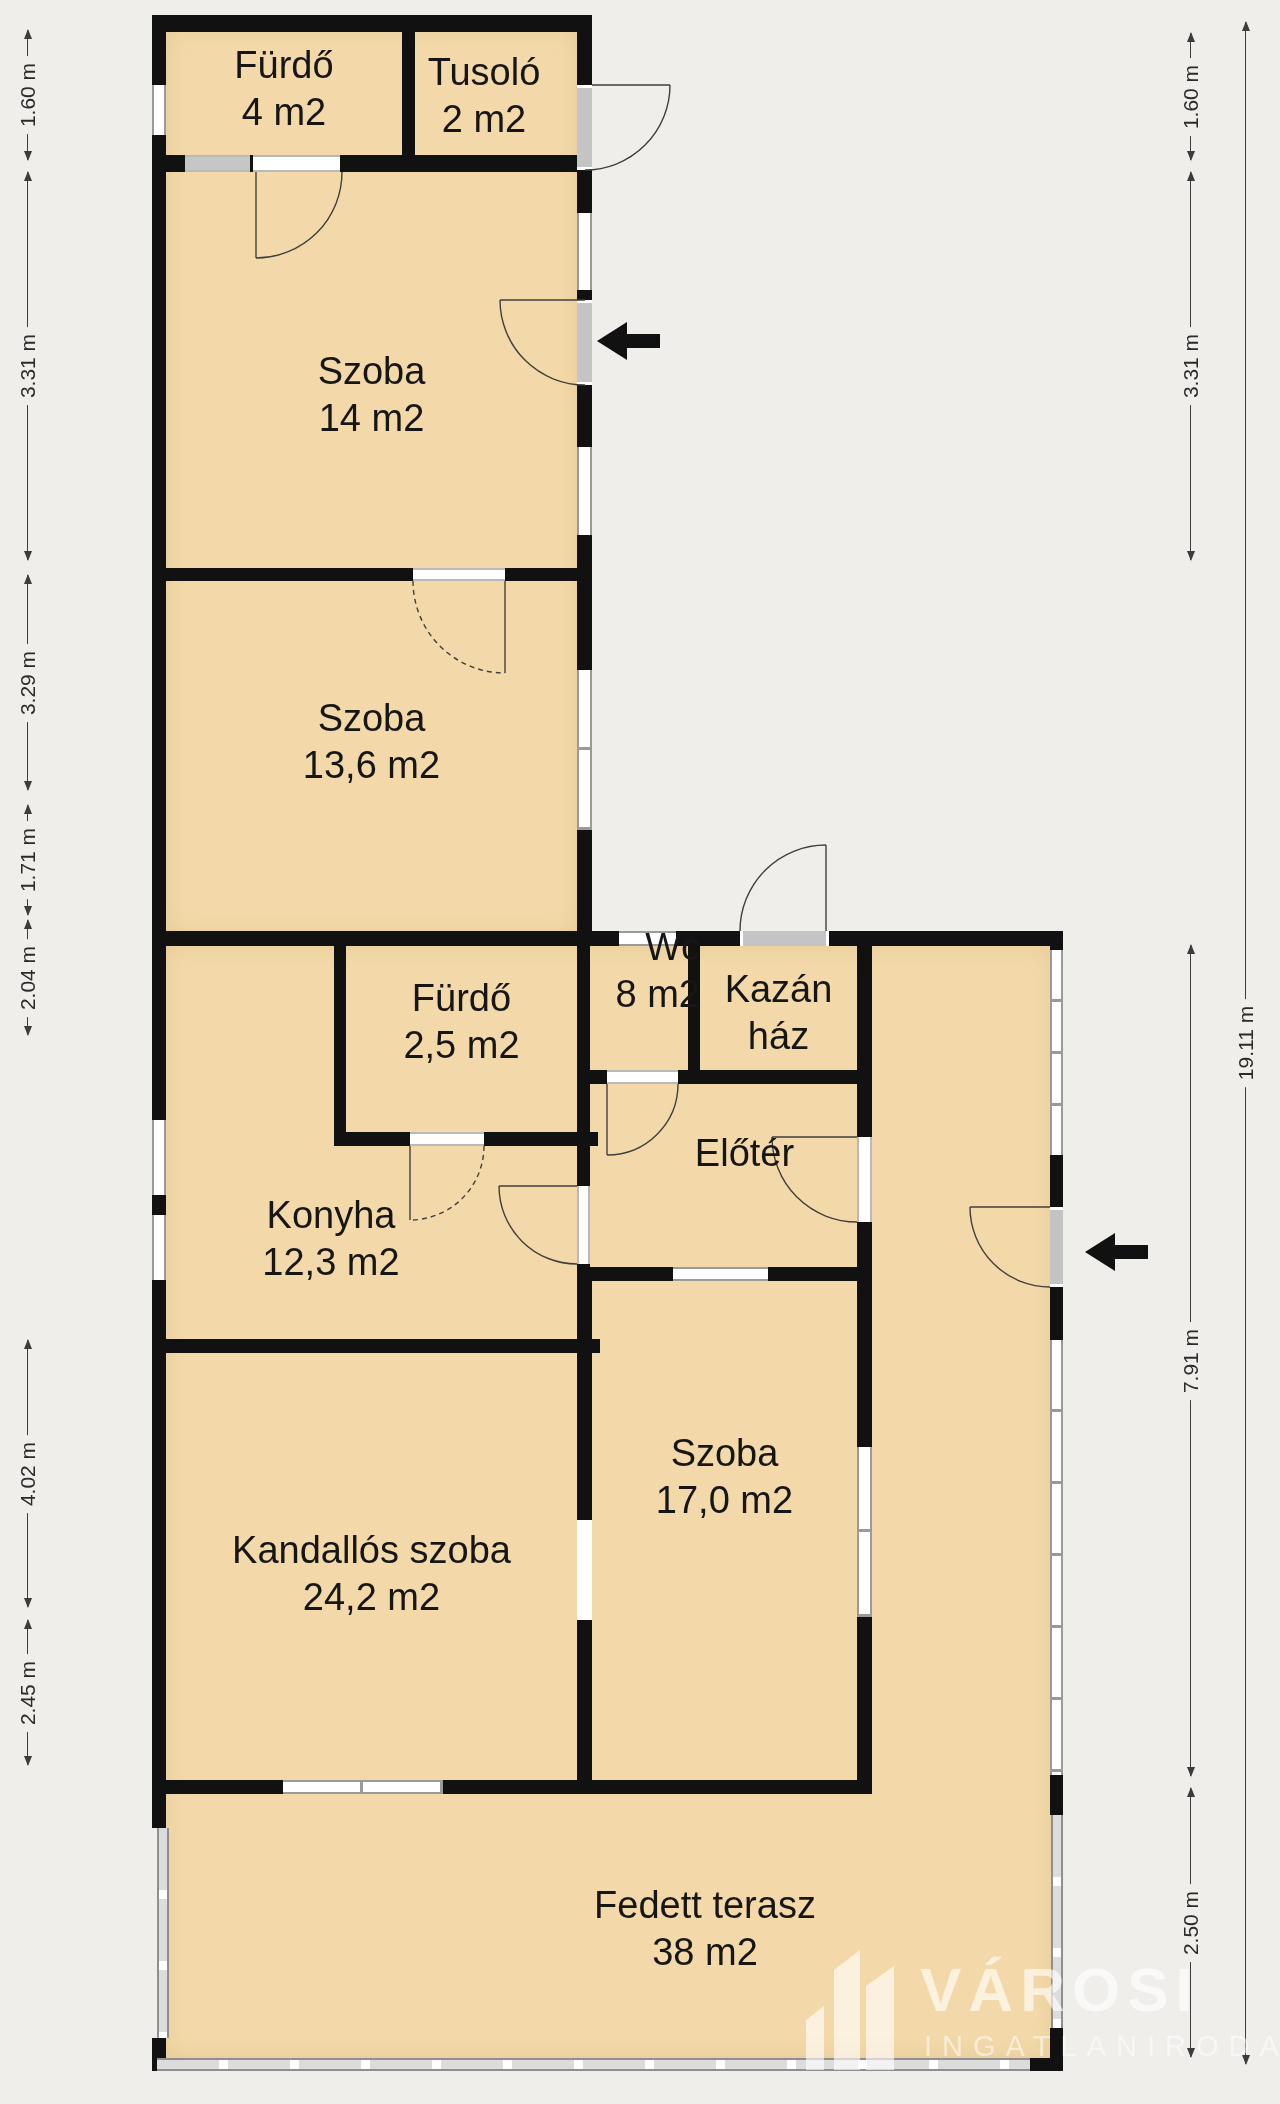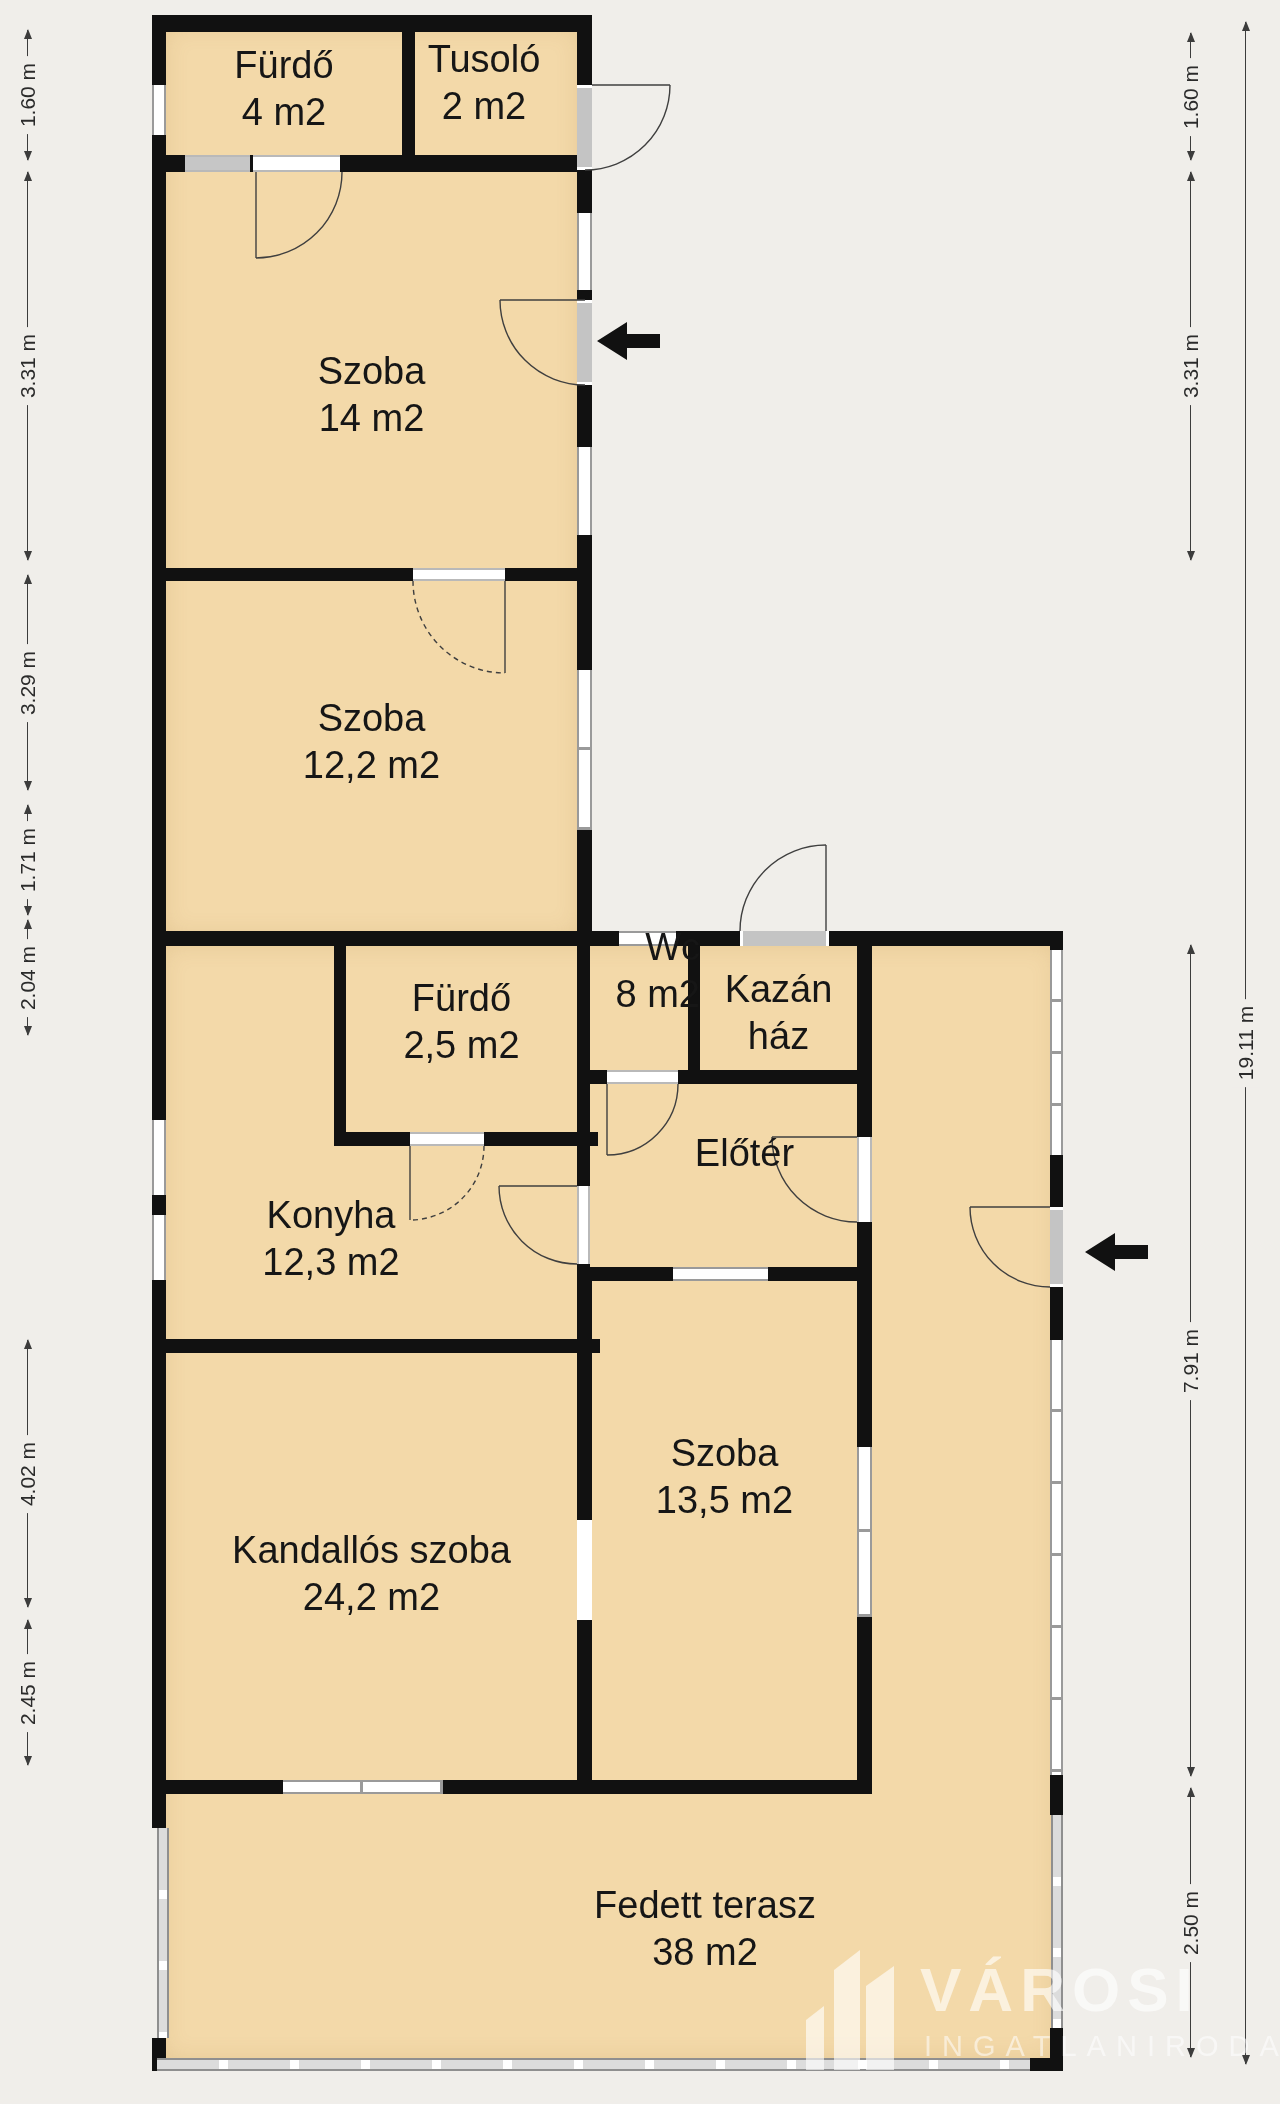--- a/index.html
+++ b/index.html
@@ -133,31 +133,31 @@
   <polygon points="0,19 30,0 30,12 63,12 63,26 30,26 30,38" fill="#111111"></polygon>
 </svg>
 <svg class="arrow" style="left:1085px;top:1233px;" width="63" height="38" viewBox="0 0 63 38">
   <polygon points="0,19 30,0 30,12 63,12 63,26 30,26 30,38" fill="#111111"></polygon>
 </svg>
 
 <div class="rlabel" style="left:166px;top:42px;width:236px;">
   <div>Fürdő</div>
   <div>4 m2</div>
 </div>
-<div class="rlabel" style="left:415px;top:36px;width:138px;">
+<div class="rlabel" style="left:415px;top:49px;width:138px;">
   <div>Tusoló</div>
   <div>2 m2</div>
 </div>
 <div class="rlabel" style="left:166px;top:348px;width:411px;">
   <div>Szoba</div>
   <div>14 m2</div>
 </div>
 <div class="rlabel" style="left:166px;top:695px;width:411px;">
   <div>Szoba</div>
-  <div>12,2 m2</div>
+  <div>13,6 m2</div>
 </div>
 <div class="rlabel" style="left:346px;top:975px;width:231px;">
   <div>Fürdő</div>
   <div>2,5 m2</div>
 </div>
 <div class="rlabel" style="left:578px;top:924px;width:122px;text-align:right;">
   <div>Wc</div>
   <div>8 m2</div>
 </div>
 <div class="rlabel" style="left:700px;top:966px;width:157px;">
@@ -170,21 +170,21 @@
 <div class="rlabel" style="left:166px;top:1192px;width:330px;">
   <div>Konyha</div>
   <div>12,3 m2</div>
 </div>
 <div class="rlabel" style="left:166px;top:1527px;width:411px;">
   <div>Kandallós szoba</div>
   <div>24,2 m2</div>
 </div>
 <div class="rlabel" style="left:592px;top:1430px;width:265px;">
   <div>Szoba</div>
-  <div>13,5 m2</div>
+  <div>17,0 m2</div>
 </div>
 <div class="rlabel" style="left:300px;top:1882px;width:810px;">
   <div>Fedett terasz</div>
   <div>38 m2</div>
 </div>
 
 <div class="vdim" style="left:27px;top:30px;height:130px;">
     <span>1.60 m</span>
   </div>
 <div class="vdim" style="left:27px;top:172px;height:388px;">

